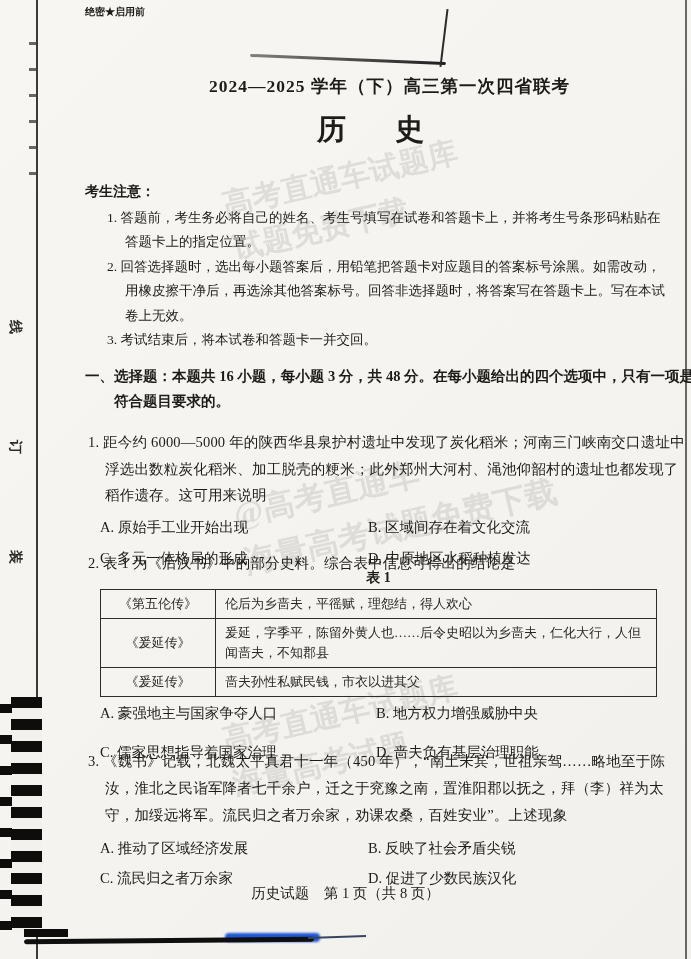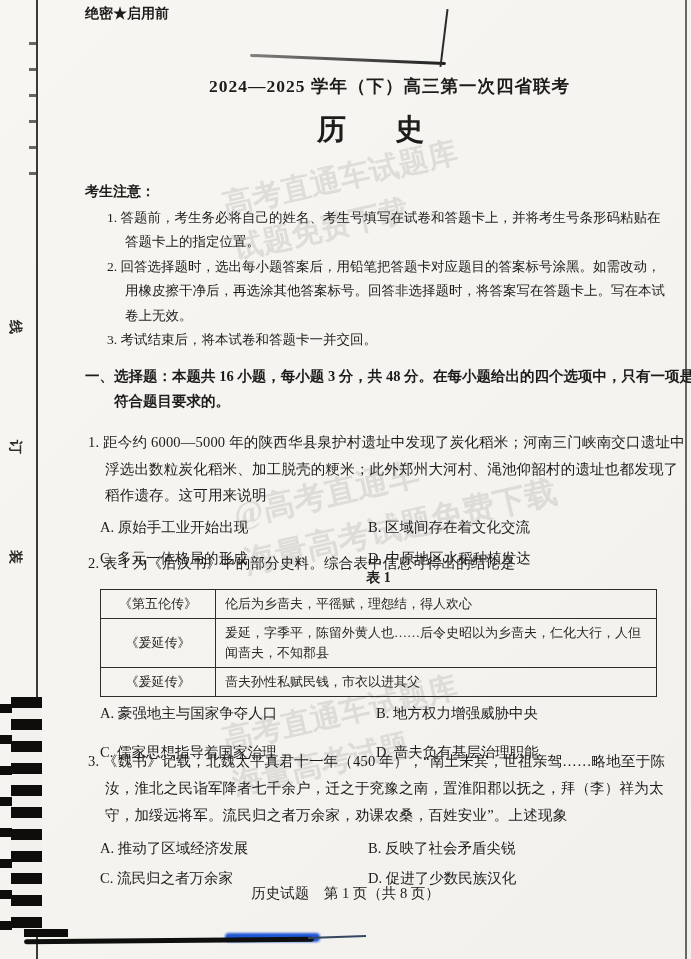--- a/index.html
+++ b/index.html
@@ -37,21 +37,21 @@
   .streak-blue{position:absolute;left:225px;top:933px;width:95px;height:9px;background:#1f57d4;border-radius:4px;filter:blur(1.2px);}
   .streak-black{position:absolute;left:24px;top:938px;width:290px;height:5px;background:#0f0f0f;border-radius:3px;transform:rotate(-0.5deg);}
   .streak-tail{position:absolute;left:308px;top:936px;width:58px;height:2px;background:#35465f;transform:rotate(-2deg);}
   
   .wm{position:absolute;color:rgba(120,118,115,.18);font-weight:700;white-space:nowrap;pointer-events:none;line-height:1.5;}
   .wm1{left:225px;top:155px;font-size:30px;transform:rotate(-13deg);}
   .wm2{left:235px;top:455px;font-size:32px;transform:rotate(-13deg);}
   .wm3{left:225px;top:690px;font-size:30px;transform:rotate(-13deg);}
   
   .abs{position:absolute;}
-  .secrecy{left:85px;top:5px;font-size:14px;font-weight:700;}
+  .secrecy{left:85px;top:5px;font-size:10px;font-weight:700;}
   .exam-session{left:0;top:74px;width:691px;text-align:center;font-size:17.5px;font-weight:600;letter-spacing:1px;padding-left:44px;}
   .subject{left:30px;top:110px;width:691px;text-align:center;font-size:29px;font-weight:700;letter-spacing:10px;}
   .notice-head{left:85px;top:183px;font-size:14px;font-weight:700;}
   .notice-list{left:107px;top:206px;width:558px;font-size:13.5px;line-height:24.4px;}
   .notice-list div{text-indent:-18px;padding-left:18px;}
   .section-head{left:85px;top:364px;width:586px;font-size:14.5px;font-weight:700;line-height:25px;text-indent:-29px;padding-left:29px;}
   .stem{font-size:14.5px;letter-spacing:.2px;}
   .q1{left:88px;top:429px;width:580px;line-height:26.5px;text-indent:-17px;padding-left:17px;}
   .q2{left:88px;top:550px;width:580px;line-height:26px;text-indent:-17px;padding-left:17px;}
   .q3{left:88px;top:748px;width:582px;line-height:27px;text-indent:-17px;padding-left:17px;}

